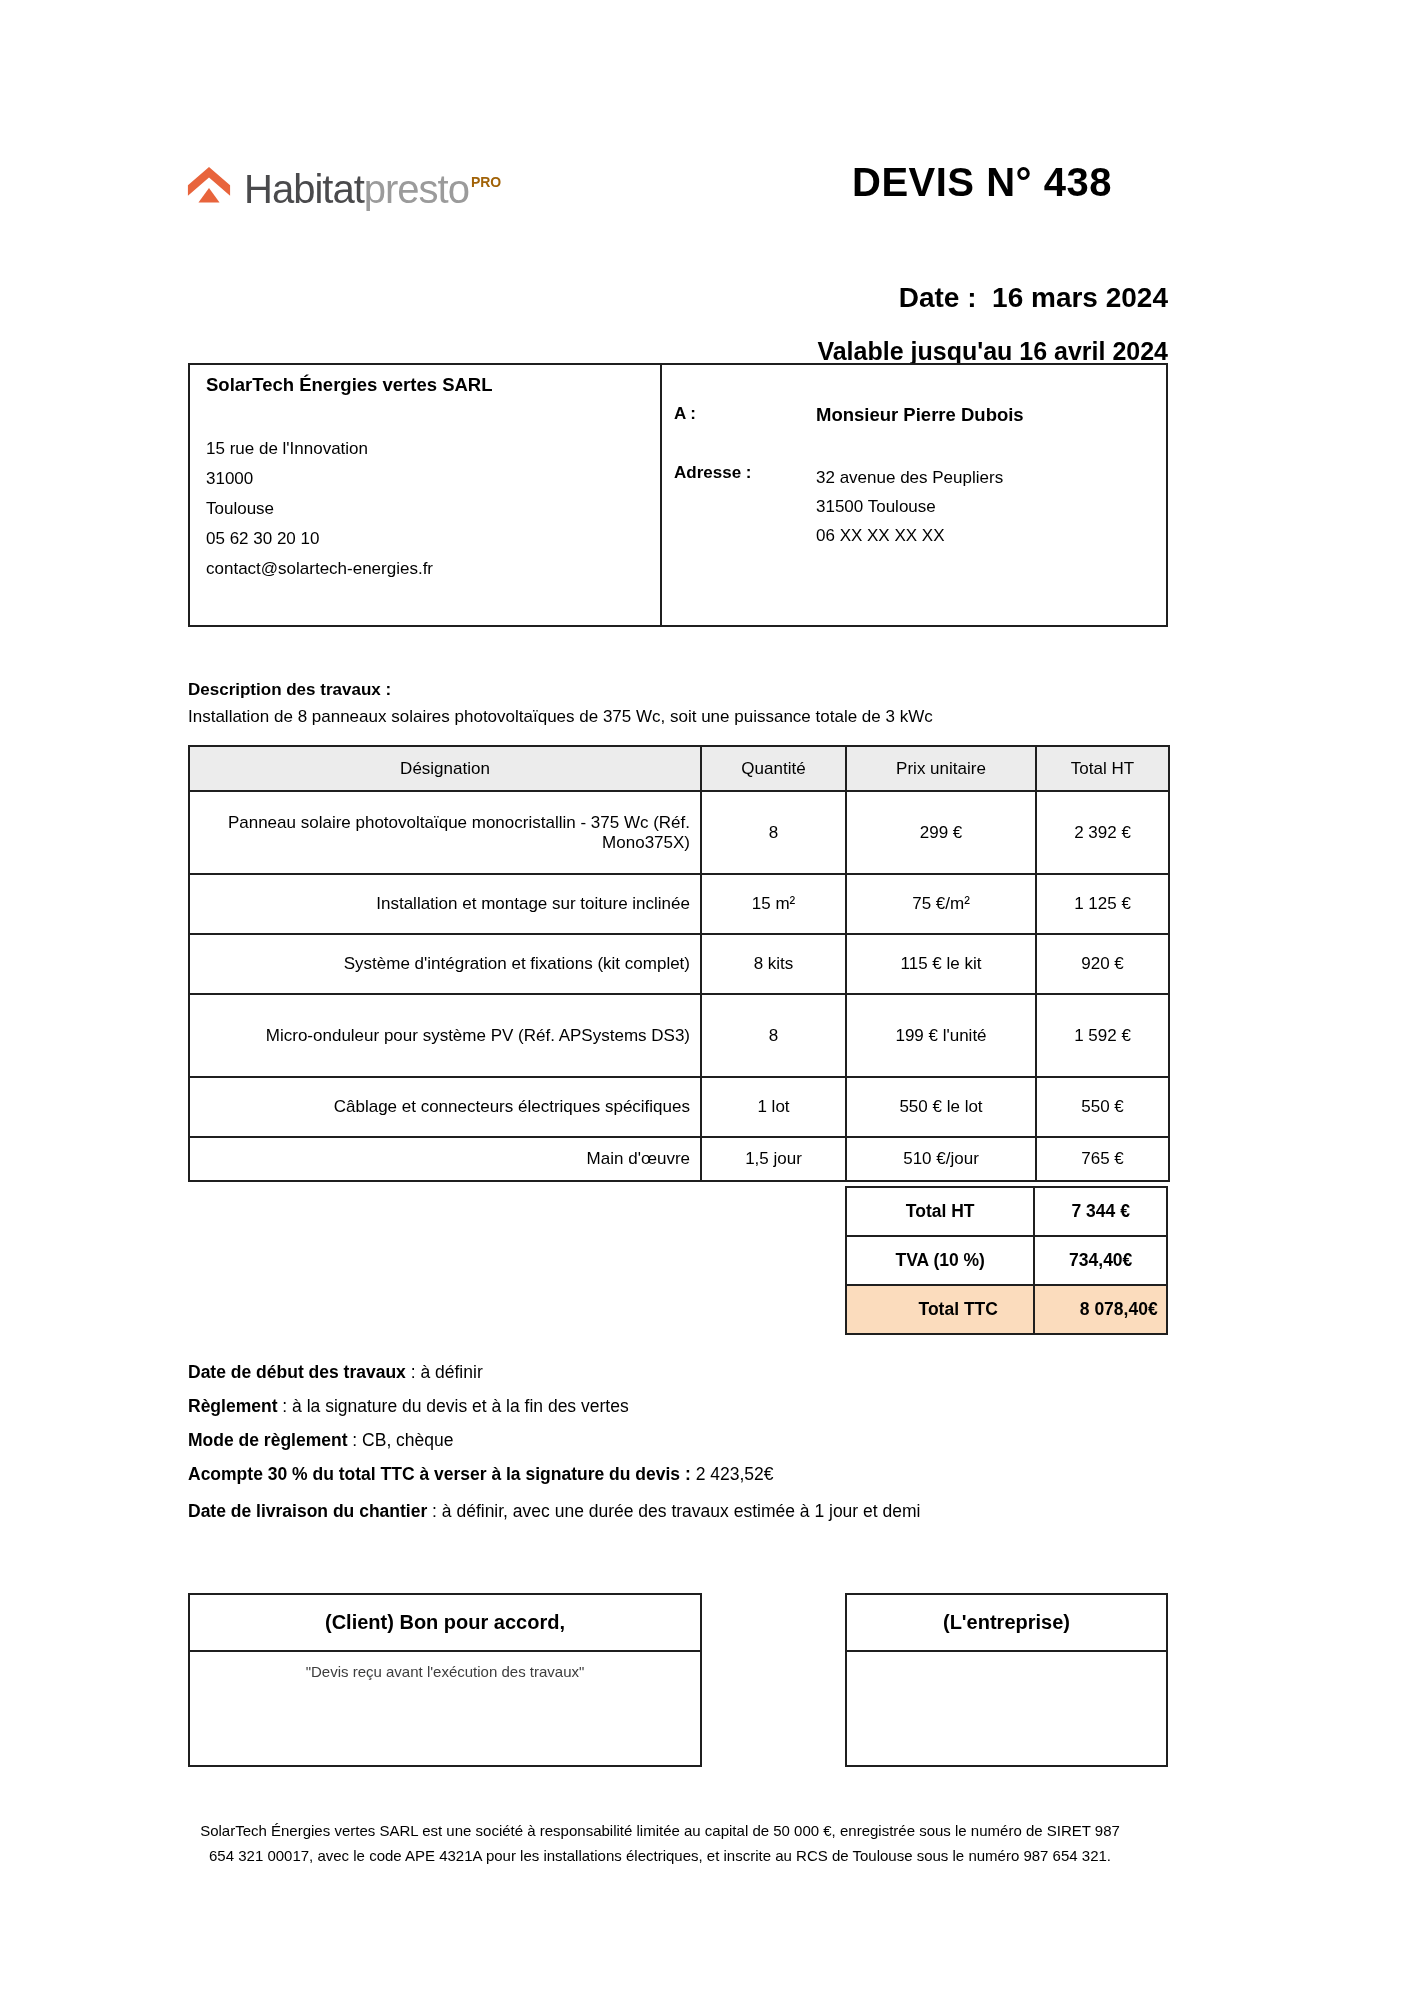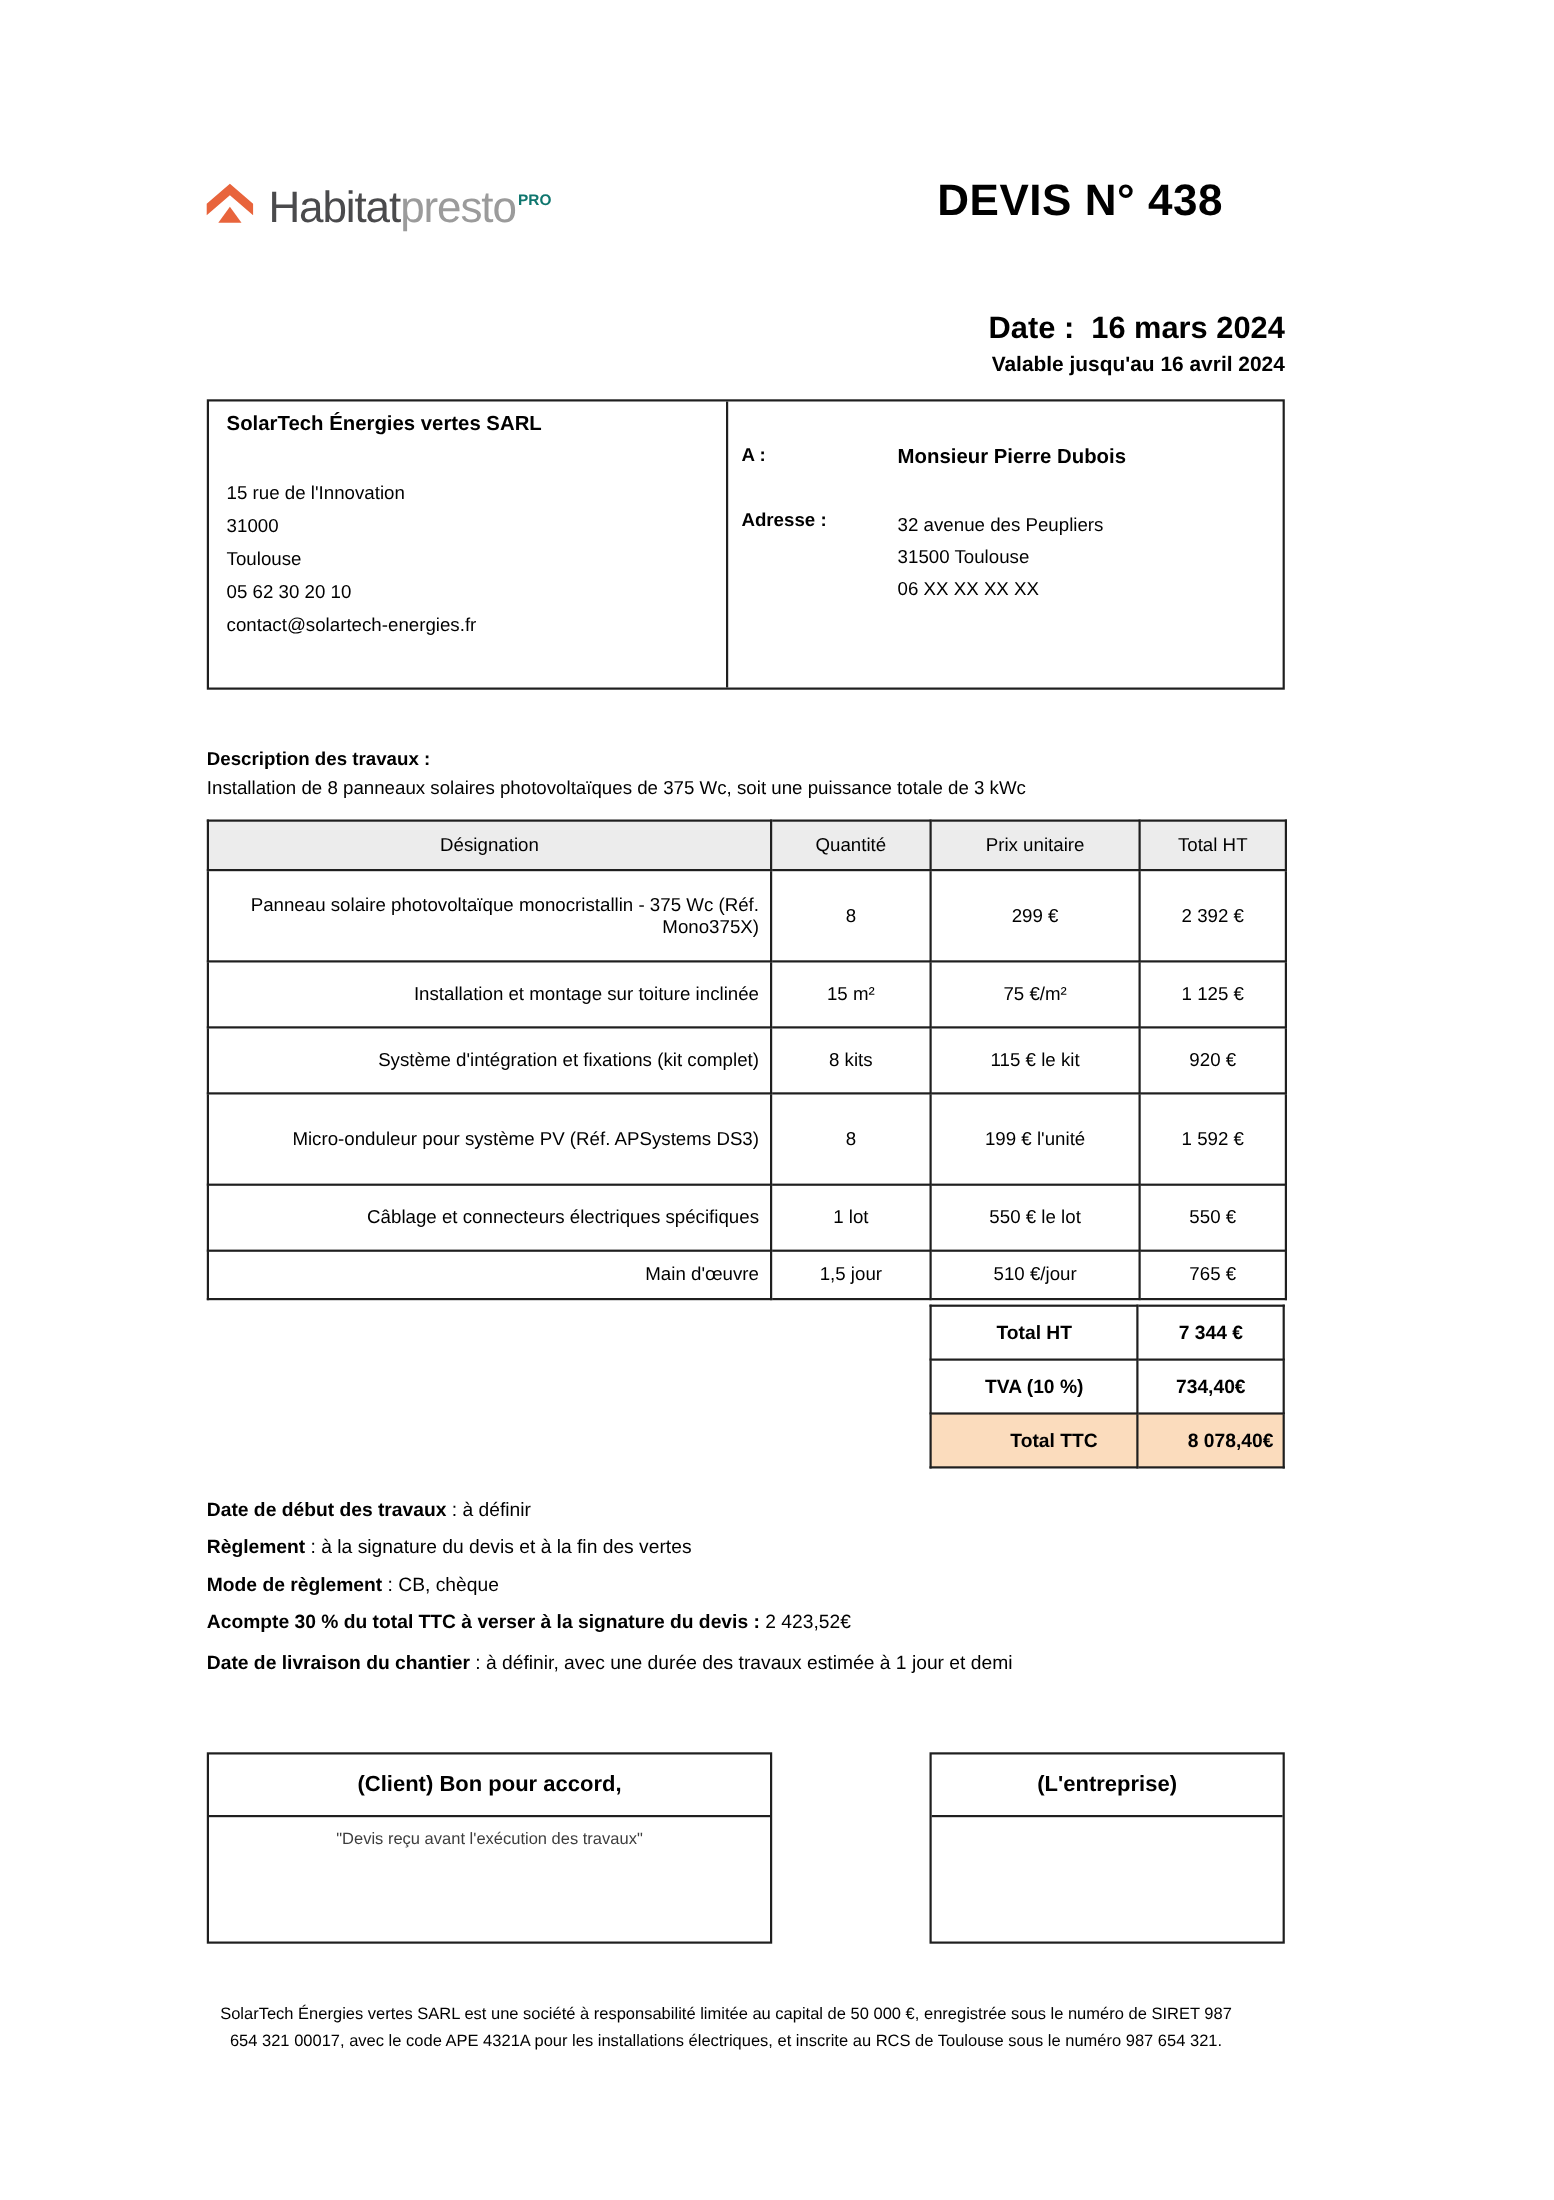--- a/index.html
+++ b/index.html
@@ -6,27 +6,27 @@
   html,body { background:#ffffff; }
   body { font-family:"Liberation Sans","DejaVu Sans",sans-serif; color:#000; }
   .page { position:relative; width:1413px; height:2000px; background:#fff; overflow:hidden; }
 
   
   .logo { position:absolute; left:186px; top:164px; display:flex; align-items:center; gap:12px; }
   .logo svg { display:block; }
   .logo-text { font-size:40px; letter-spacing:-1px; line-height:1; white-space:nowrap; }
   .lt-primary { color:#4a4a4c; }
   .lt-secondary { color:#9b9b9b; }
-  .lt-badge { font-size:14px; font-weight:bold; color:#0f766e; letter-spacing:0; position:relative; top:-16px; margin-left:2px; }
+  .lt-badge { font-size:14px; font-weight:bold; color:#a16207; letter-spacing:0; position:relative; top:-16px; margin-left:2px; }
 
   
   .doc-title { position:absolute; left:852px; top:160px; font-size:40px; font-weight:bold; letter-spacing:.5px; }
   .date-block { position:absolute; right:245px; top:282px; text-align:right; }
   .date-line { font-size:28px; font-weight:bold; white-space:pre; }
-  .validity-line { font-size:19px; font-weight:bold; margin-top:7px; }
+  .validity-line { font-size:25px; font-weight:bold; margin-top:23px; }
 
   
   .info-box { position:absolute; left:188px; top:363px; width:980px; height:264px; border:2px solid #1f1f1f; display:flex; }
   .company-cell { width:472px; border-right:2px solid #1f1f1f; padding:9px 16px; }
   .company-name { font-size:18.5px; font-weight:bold; }
   .company-lines { margin-top:38px; font-size:17px; line-height:30px; }
   .client-cell { flex:1; padding:9px 0 9px 12px; font-size:17px; }
   .client-row { display:flex; }
   .client-row-to { margin-top:30px; }
   .client-row-addr { margin-top:37px; }

